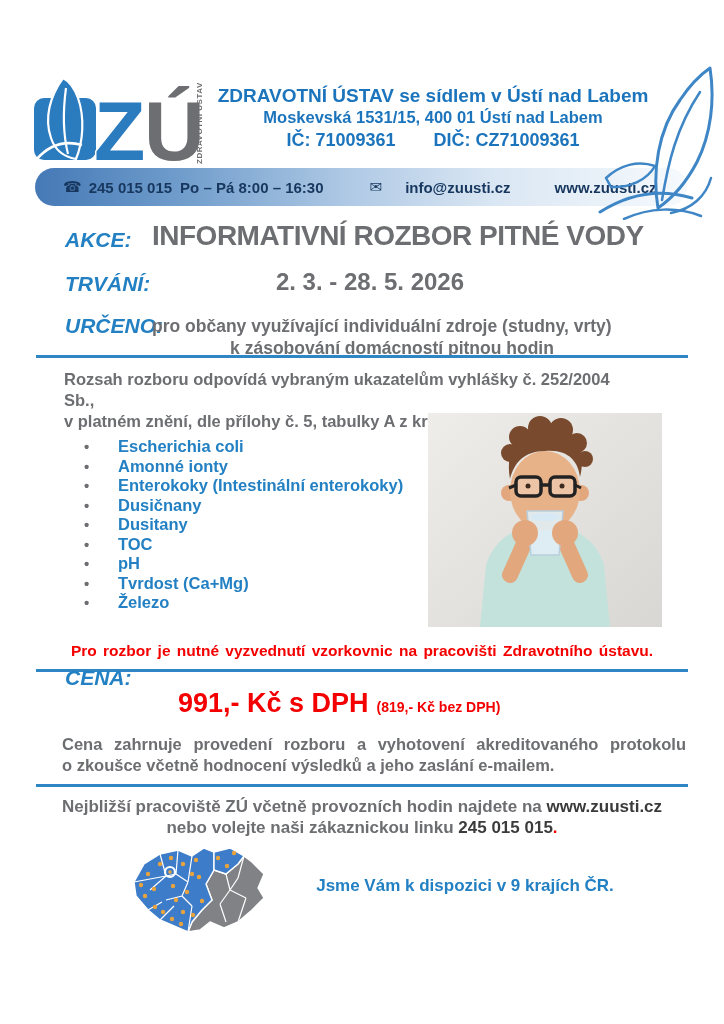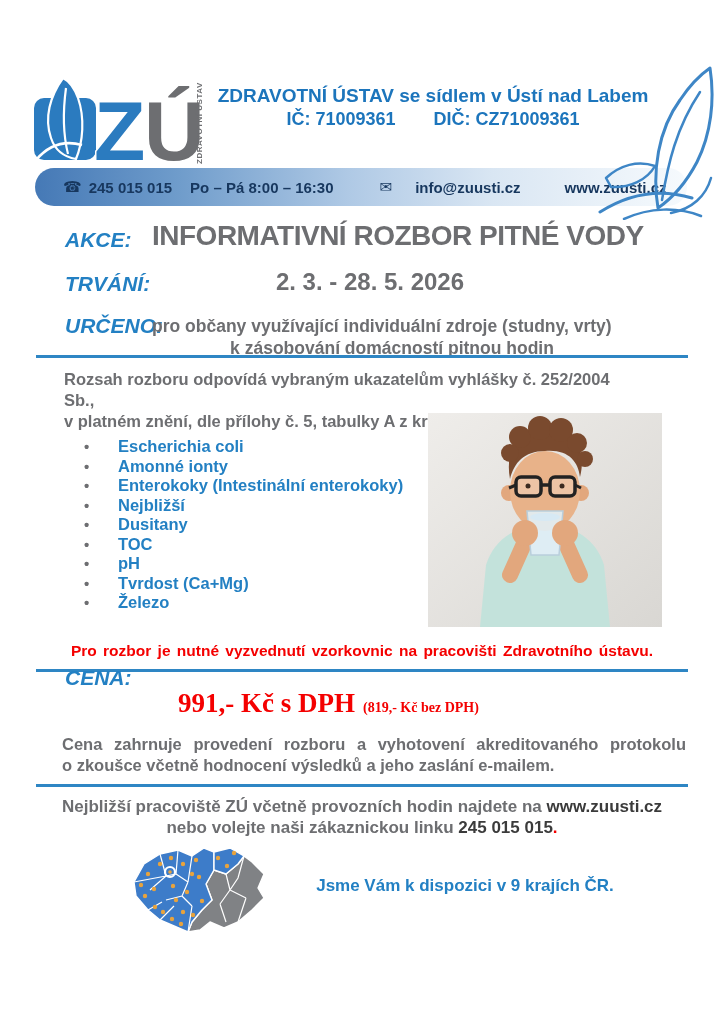--- a/index.html
+++ b/index.html
@@ -13,21 +13,21 @@
   .org .l1 { font-size:19px; line-height:23px; }
   .org .l2 { font-size:16.5px; line-height:21px; }
   .org .l3 { font-size:18px; line-height:25px; }
   .org .l3 .ic { margin-right:38px; }
 
   .bar { position:absolute; left:35px; top:168px; width:652px; height:38px; border-radius:19px;
          background:linear-gradient(90deg, var(--bar_start) 0%, #6f9ccb 22%, var(--bar_mid) 48%, #d9e6f3 70%, var(--bar_end) 100%);
          display:flex; align-items:center; padding-left:28px; color:var(--bar_text); font-size:15px; z-index:1; }
   .bar .icon { font-family:"DejaVu Sans", sans-serif; font-size:15px; font-weight:normal; }
   .bar .phone { margin-left:7px; }
-  .bar .hours { margin-left:18px; }
+  .bar .hours { margin-left:8px; }
   .bar .mail-ic { margin-left:46px; }
   .bar .email { margin-left:23px; }
   .bar .web { margin-left:44px; }
 
   .leafdeco { position:absolute; left:598px; top:66px; width:126px; height:154px; z-index:2; }
 
   
   .lbl { position:absolute; color:var(--blue); font-size:21px;font-style:italic; }
   .akce-value { position:absolute; left:152px; top:220px; width:520px; color:var(--gray); font-size:28px; letter-spacing:-0.5px; }
   .trvani-value { position:absolute; left:220px; top:268px; width:300px; text-align:center; color:var(--gray); font-size:24px; }
@@ -39,21 +39,21 @@
   .scope { position:absolute; left:64px; top:369px; width:580px; color:var(--gray); font-size:16.5px; line-height:21px; }
 
   .bullets { position:absolute; left:84px; top:437px; list-style:none; }
   .bullets li { position:relative; padding-left:34px; font-size:16.5px; line-height:19.5px; color:var(--blue); }
   .bullets li::before { content:"•"; position:absolute; left:0; top:0; color:var(--gray); font-size:15px; }
 
   .photo { position:absolute; left:428px; top:413px; width:234px; height:214px; }
 
   .rednote { position:absolute; left:0; top:642px; width:724px; text-align:center; color:var(--red); font-size:15.5px; word-spacing:2px; }
 
-  .cena-value { position:absolute; left:178px; top:688px; width:520px; color:var(--red); font-size:27px;font-family:Liberation Serif, serif; }
+  .cena-value { position:absolute; left:178px; top:688px; width:520px; color:var(--red); font-size:27px; }
   .cena-value .small { font-size:14px; margin-left:8px; }
   .desc { position:absolute; left:62px; top:734px; width:624px; color:var(--gray); font-size:16.5px; line-height:21px; }
   .desc .j { text-align:justify; text-align-last:justify; }
 
   .fline { position:absolute; left:0; width:724px; text-align:center; color:var(--gray); font-size:17px; }
   .fline .dark { color:#3b3b3b; }
   .fline .reddot { color:var(--red); }
 
   .map { position:absolute; left:126px; top:844px; width:144px; height:94px; }
   .caption { position:absolute; left:310px; top:876px; width:310px; text-align:center; color:var(--blue); font-size:17px; }
@@ -68,20 +68,21 @@
     <path d="M33,2 C20,20 14,42 21,62 C25,74 34,81 46,83 C53,66 55,42 48,22 C44,11 39,5 33,2 Z" style="fill:var(--logo_blue)" stroke="#fff" stroke-width="2.2"></path>
     <path d="M38,78 C33,58 33,34 36,12" fill="none" stroke="#fff" stroke-width="2.2"></path>
     <path d="M6,84 C18,70 34,64 52,69" fill="none" stroke="#fff" stroke-width="2.6"></path>
     <text x="64" y="84" font-size="84" font-weight="bold" font-family="Liberation Sans, sans-serif" style="fill:var(--logo_blue)" stroke="#fff" stroke-width="3" paint-order="stroke">Z</text>
     <text x="114" y="84" font-size="84" font-weight="bold" font-family="Liberation Sans, sans-serif" style="fill:var(--logo_gray)">Ú</text>
     <text transform="translate(172,88) rotate(-90)" font-size="8" letter-spacing="0.5" font-weight="bold" font-family="Liberation Sans, sans-serif" style="fill:var(--logo_gray)">ZDRAVOTNÍ ÚSTAV</text>
   </svg>
 
   <div class="org">
     <div class="l1">ZDRAVOTNÍ ÚSTAV se sídlem v Ústí nad Labem</div>
+    <div class="l2">Moskevská 1531/15, 400 01 Ústí nad Labem</div>
     <div class="l3">
       <span class="ic">IČ: 71009361</span><span>DIČ: CZ71009361</span>
     </div>
   </div>
 
   <div class="bar">
     <span class="icon">☎</span>
     <span class="phone">245 015 015</span>
     <span class="hours">Po – Pá 8:00 – 16:30</span>
     <span class="icon mail-ic">✉</span>
@@ -113,21 +114,21 @@
   <div class="scope">
     <div>Rozsah rozboru odpovídá vybraným ukazatelům vyhlášky č. 252/2004 Sb.,</div>
     <div>v platném znění, dle přílohy č. 5, tabulky A z kráceného rozboru:</div>
   </div>
 
   <ul class="bullets">
 
   <li>Escherichia coli</li>
       <li>Amonné ionty</li>
       <li>Enterokoky (Intestinální enterokoky)</li>
-      <li>Nejbližší</li>
+      <li>Dusičnany</li>
       <li>Dusitany</li>
       <li>TOC</li>
       <li>pH</li>
       <li>Tvrdost (Ca+Mg)</li>
       <li>Železo</li>
     </ul>
 
   <svg class="photo" viewBox="0 0 234 214">
     <defs>
       <linearGradient id="bgg" x1="0" y1="0" x2="1" y2="1">

